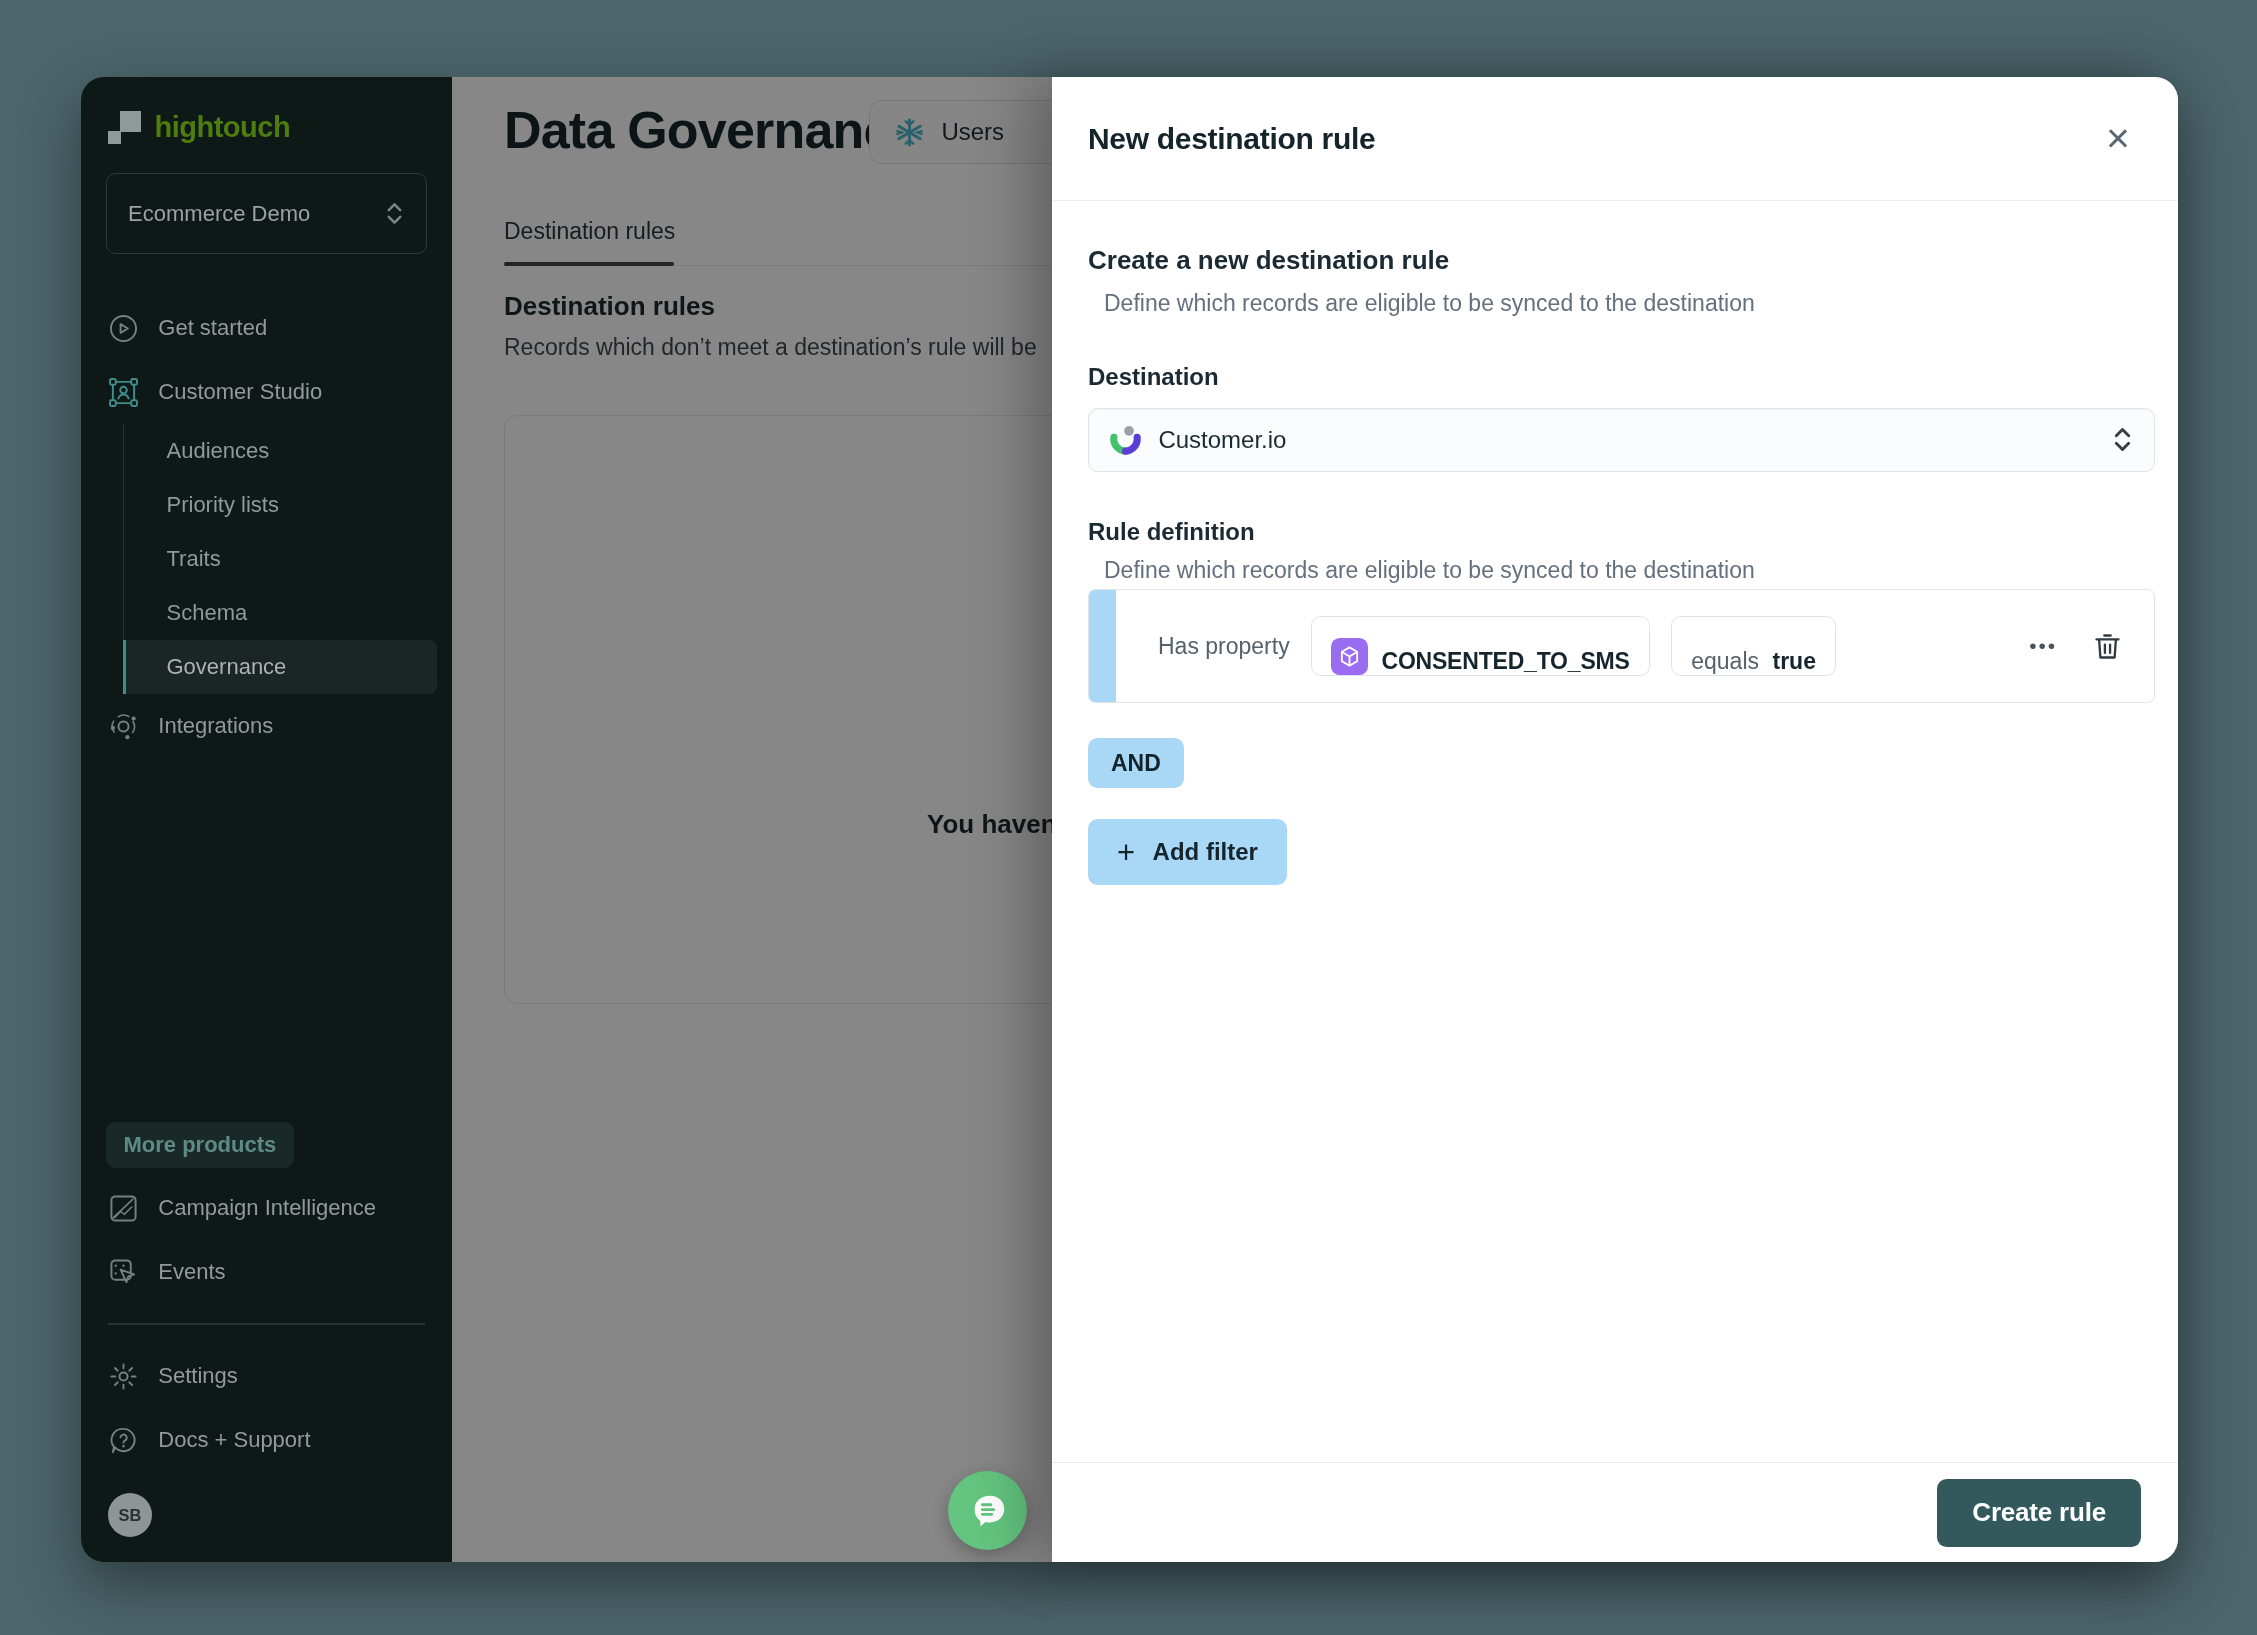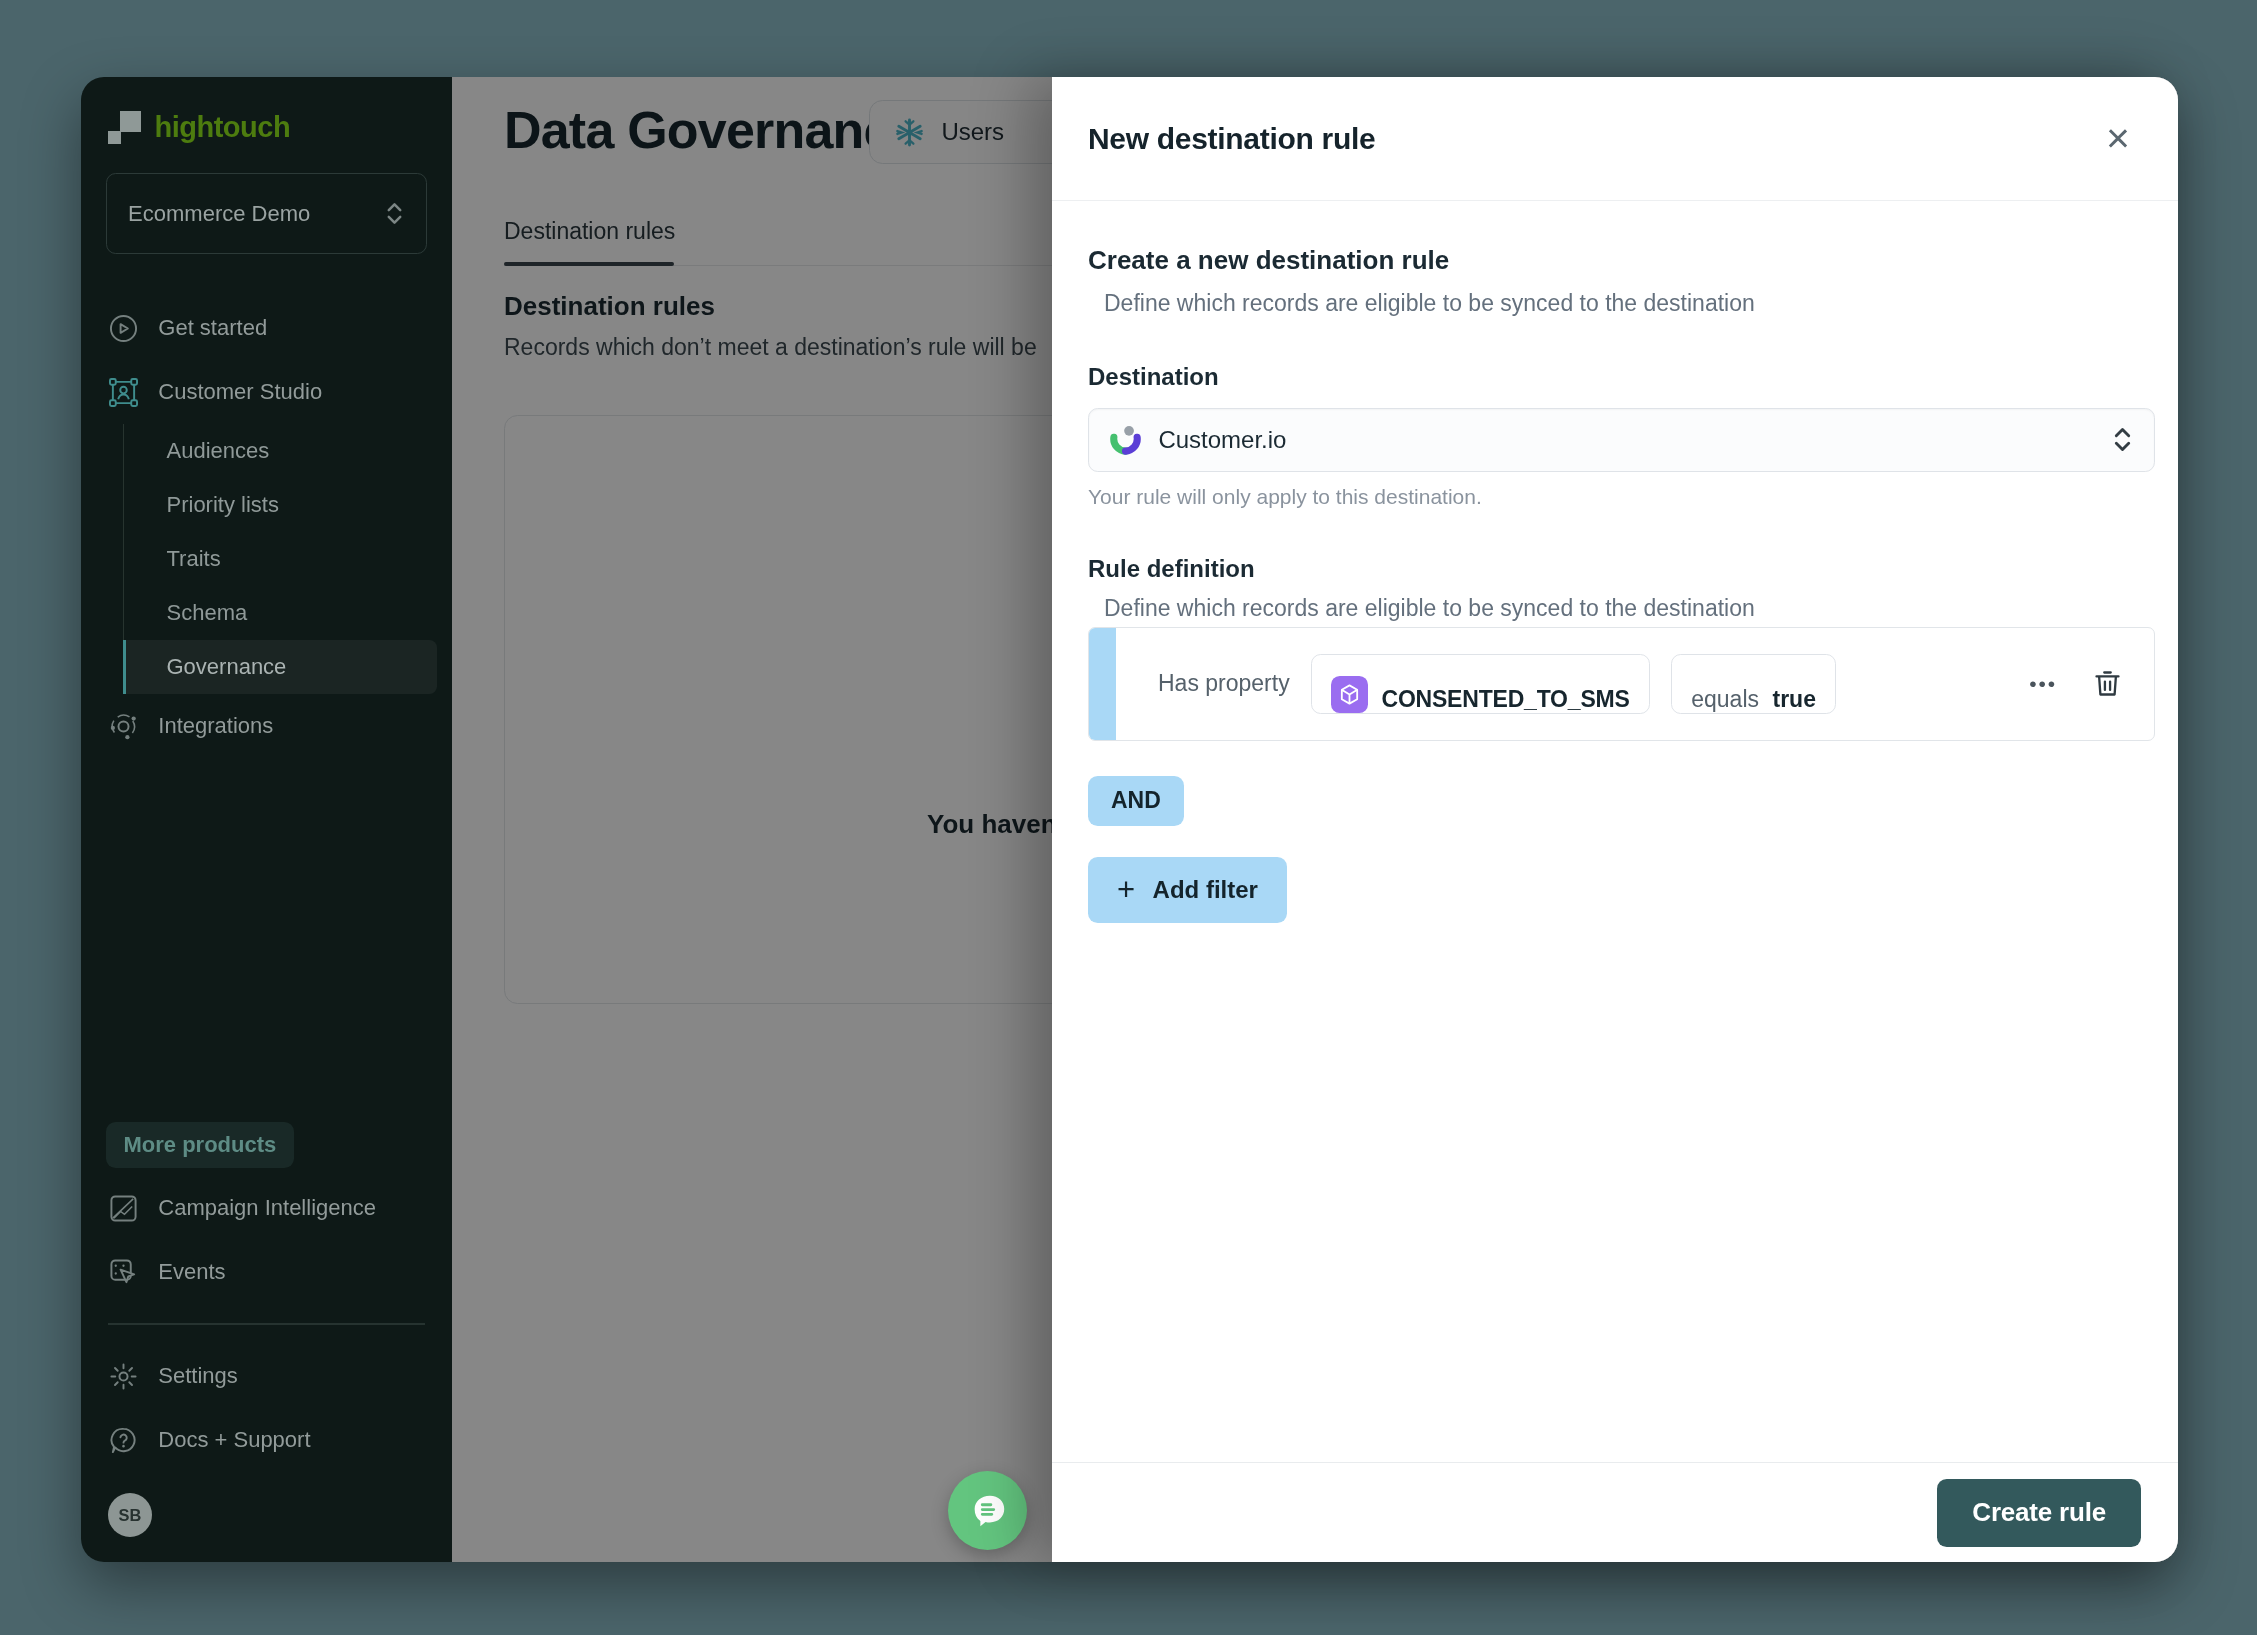--- a/index.html
+++ b/index.html
@@ -374,21 +374,20 @@
             </svg>
         </span>
         <span class="val">Customer.io</span>
         <span class="chev">
           <svg width="21" height="29" viewBox="0 0 22 30" fill="none" stroke="currentColor" stroke-width="3" stroke-linecap="round" stroke-linejoin="round">
               <path d="M4.5 11 11 4.5 17.5 11"></path>
               <path d="M4.5 19 11 25.5 17.5 19"></path>
             </svg>
         </span>
       </div>
-      <p class="helper">Your rule will only apply to this destination.</p>
 
       <div class="field-label">Rule definition</div>
       <p class="m-sub" style="margin-top:11.6px">Define which records are eligible to be synced to the destination</p>
 
       <div class="filter-card">
         <div class="filter-strip"></div>
         <div class="filter-row">
           <span class="filter-prefix">Has property</span>
 
           <div class="pill">

